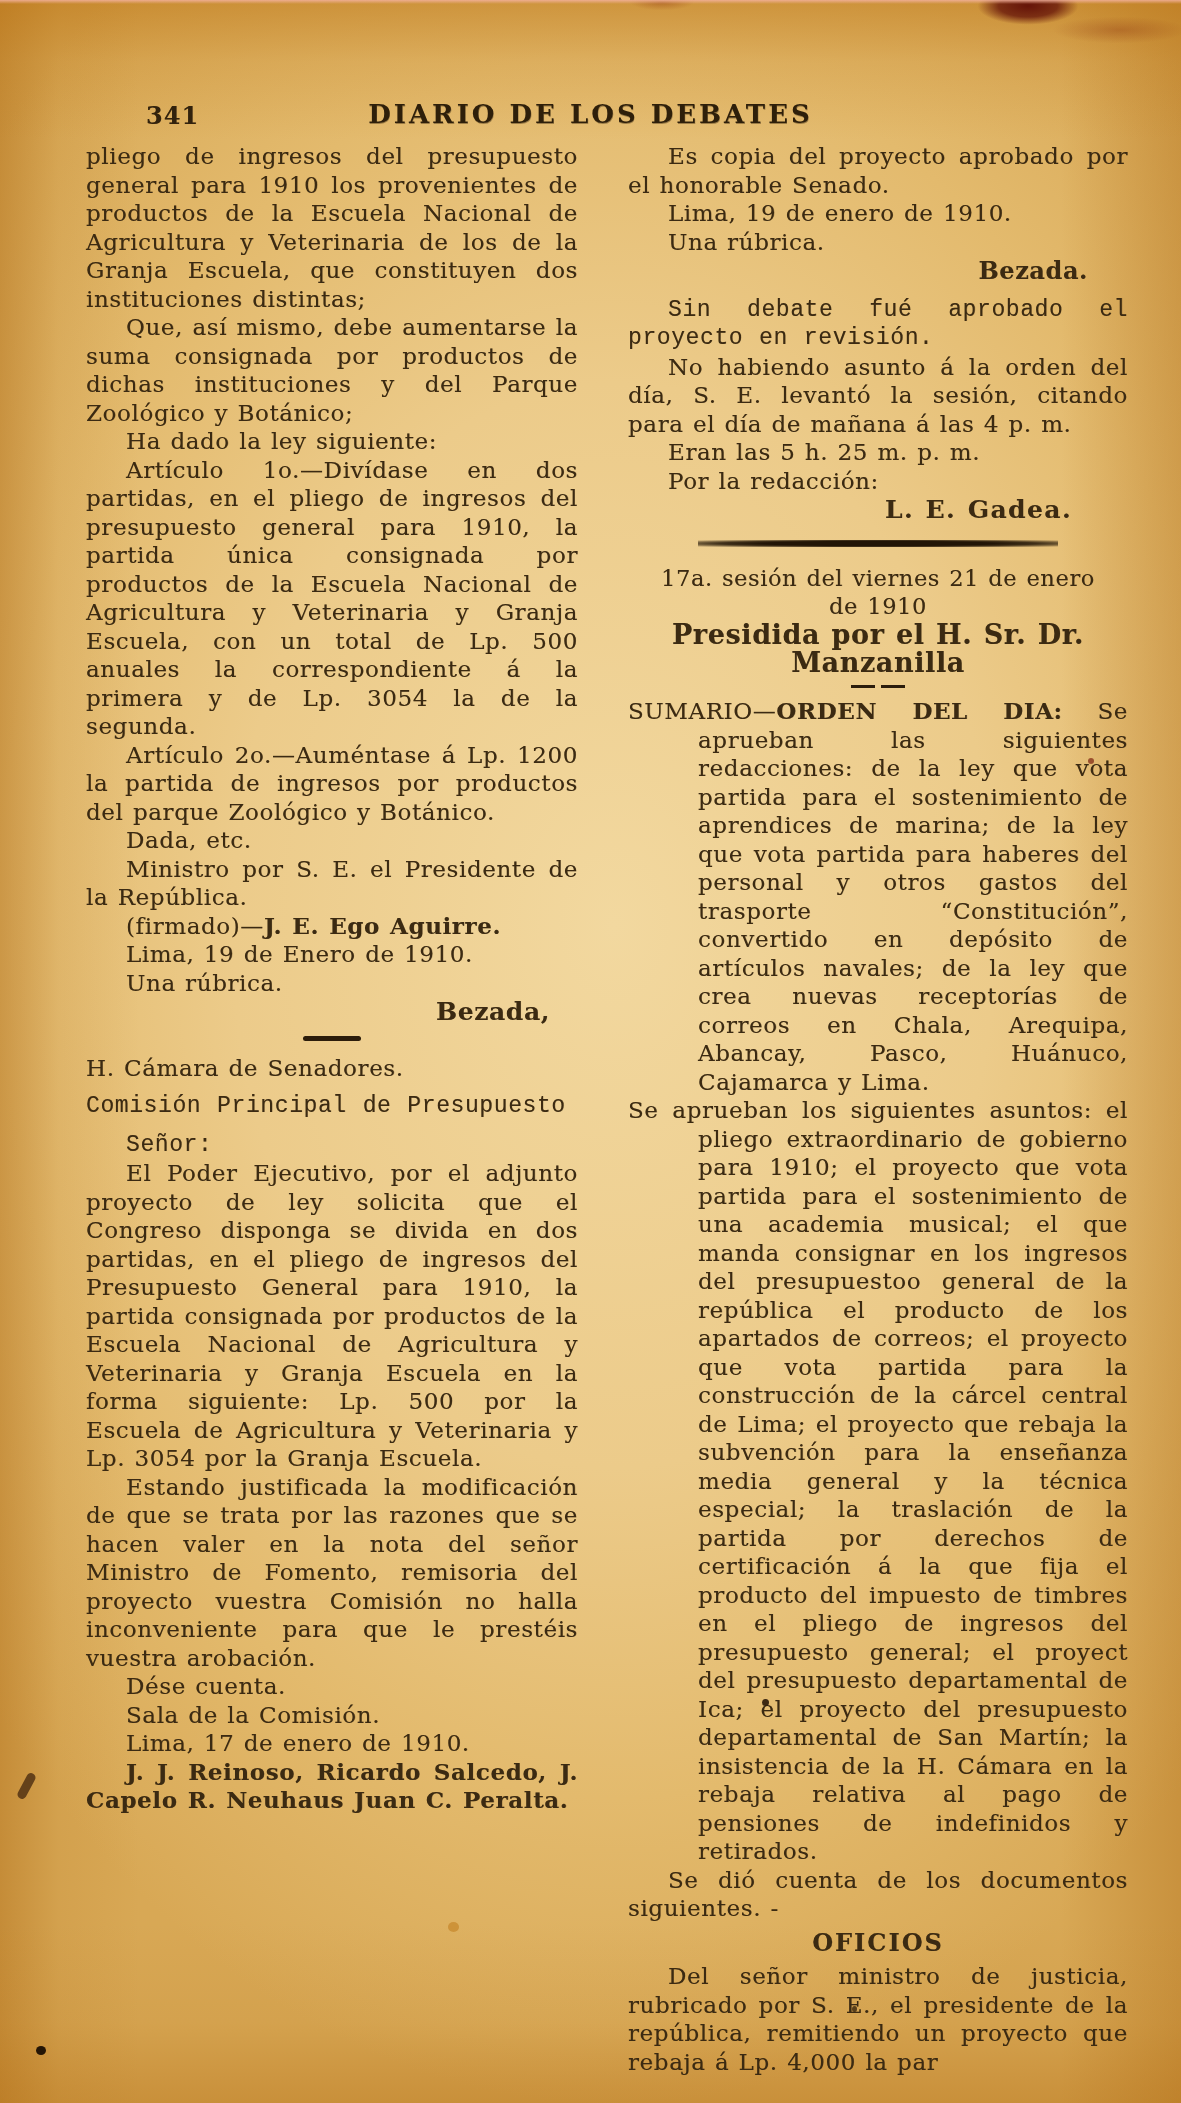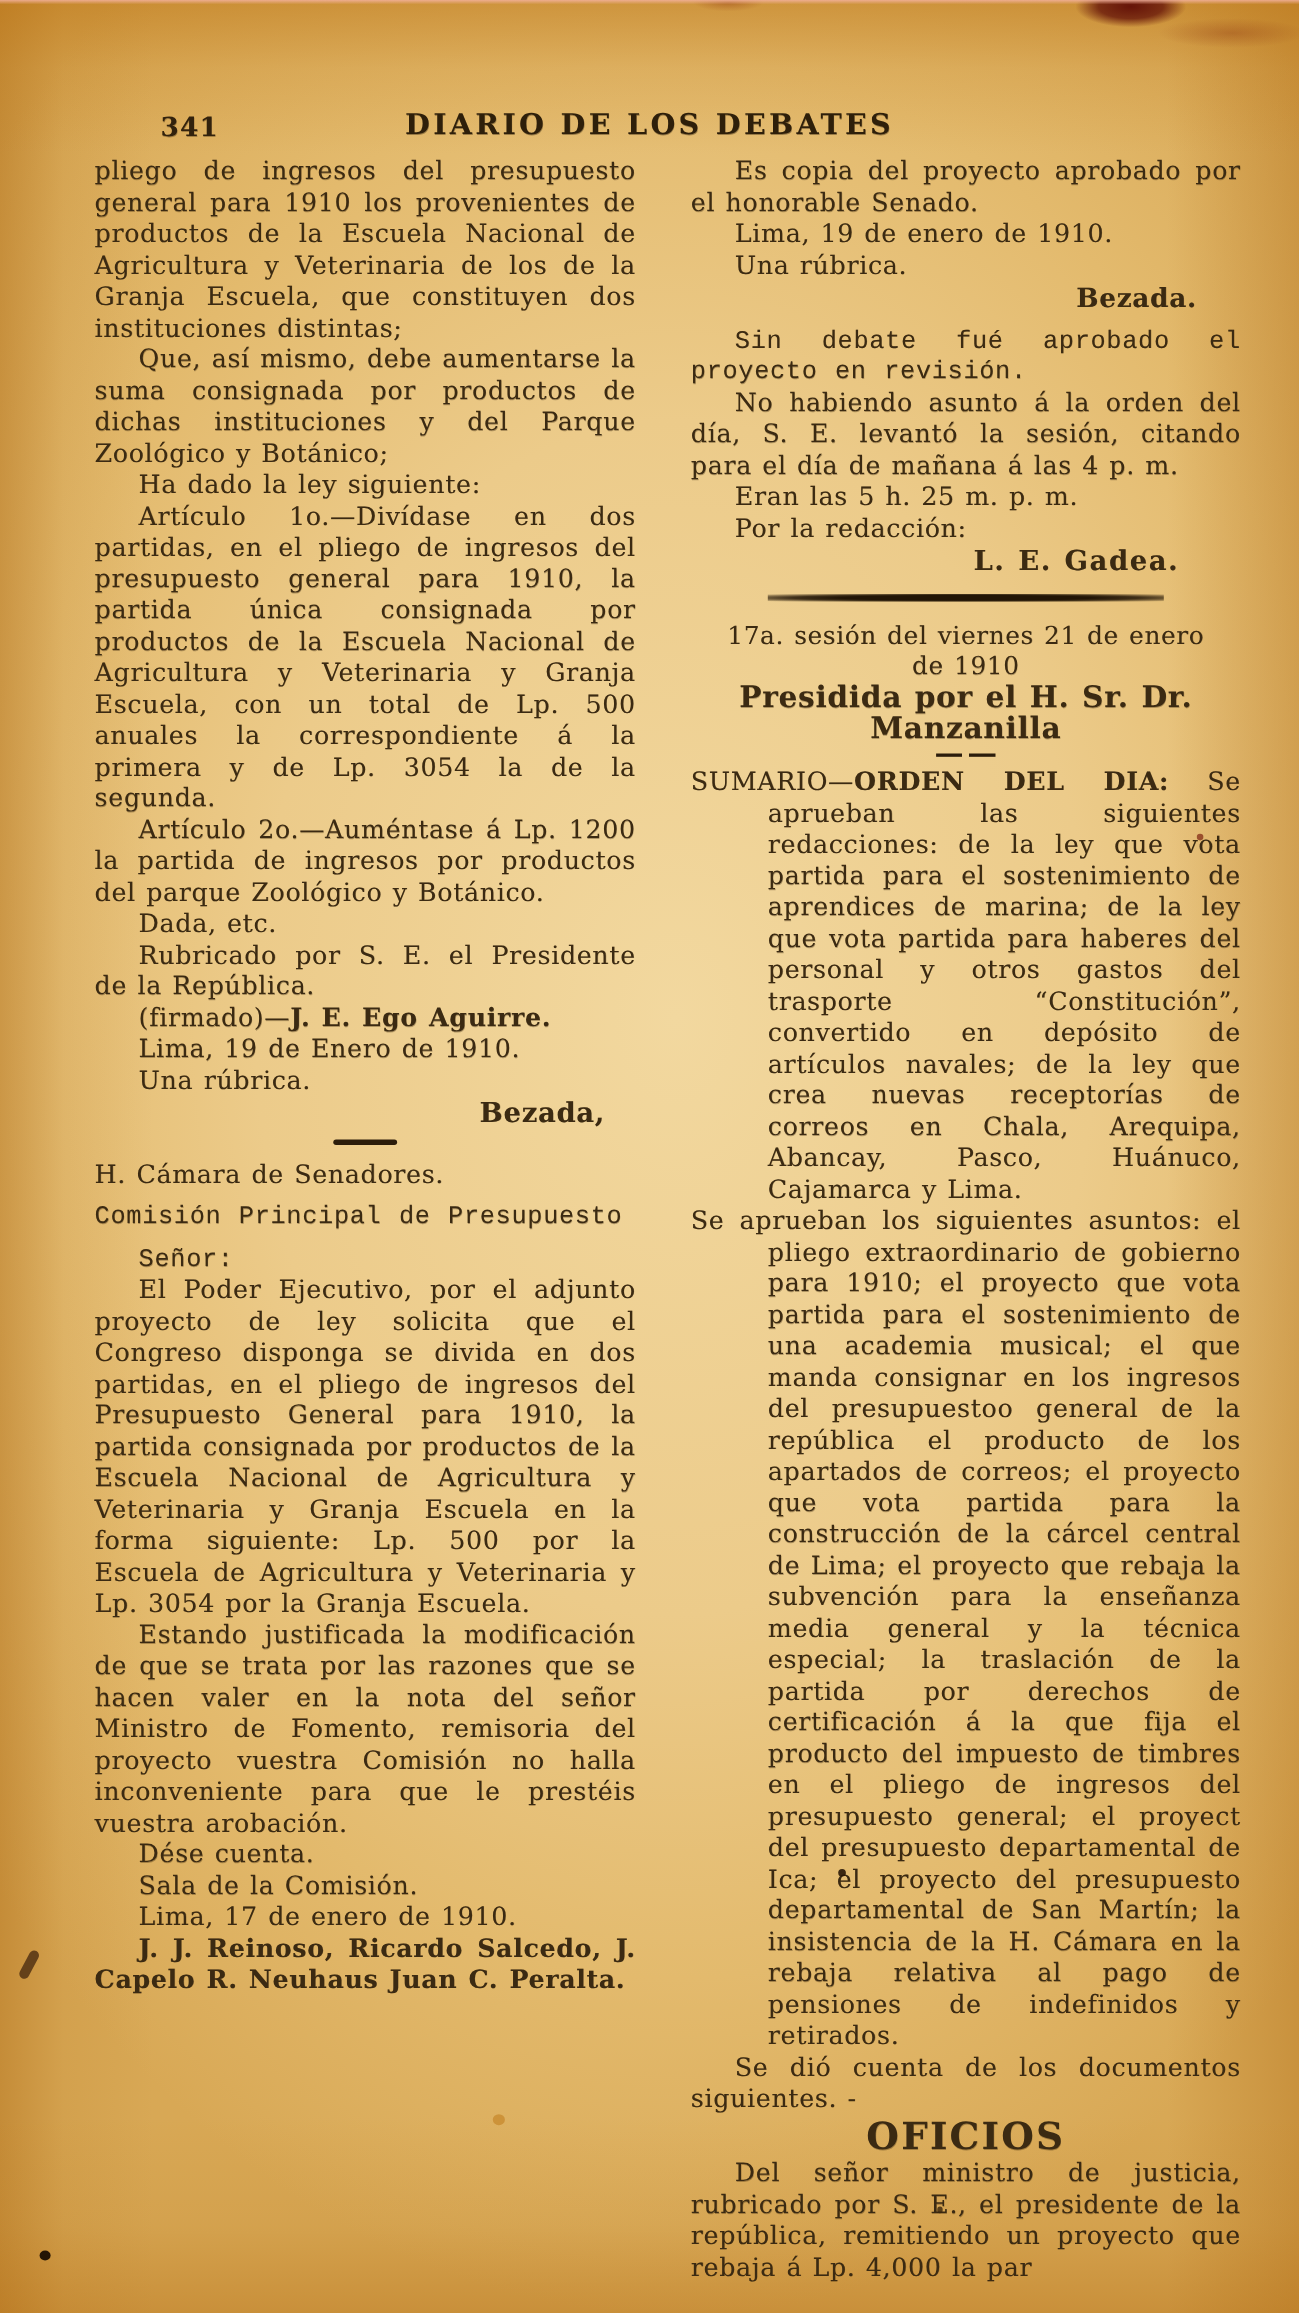--- a/index.html
+++ b/index.html
@@ -51,21 +51,21 @@
     width:360px;height:7px;margin:15px auto 17px;
     background:radial-gradient(ellipse at center,#221506 0%,#221506 45%,rgba(34,21,6,.85) 62%,rgba(34,21,6,0) 98%);
   }
   .dash-double{
     width:54px;height:3.5px;margin:7px auto 9px;
     background:linear-gradient(90deg,#2c1d0b 0 44%,rgba(44,29,11,0) 44% 56%,#2c1d0b 56%);
   }
   .session{margin:0;text-indent:0;text-align:center;font-size:22.5px;}
   .presided{margin:0;text-indent:0;font-weight:700;font-size:27px;text-align:center;}
   .hang{margin:0;text-indent:-70px;padding-left:70px;}
-  .oficios{margin:6px 0 5px;text-align:center;text-indent:0;font-weight:700;font-size:34px;letter-spacing:2px;}
+  .oficios{margin:6px 0 5px;text-align:center;text-indent:0;font-weight:700;font-size:24px;letter-spacing:2px;}
   .spot{position:absolute;}
   .spot.slash{left:22px;top:1772px;width:9px;height:28px;background:#4a2c10;border-radius:5px;transform:rotate(28deg);opacity:.8;}
   .spot.dot-bl{left:36px;top:2046px;width:10px;height:9px;background:#241505;border-radius:50%;}
   .spot.speck-r{left:762px;top:1699px;width:7px;height:7px;background:#2a1808;border-radius:50%;opacity:.9;}
   .spot.speck-o{left:448px;top:1922px;width:11px;height:10px;background:#c07a1a;border-radius:50%;opacity:.55;}
   .spot.speck-red{left:1088px;top:758px;width:6px;height:6px;background:#7c2210;border-radius:50%;opacity:.7;}
   .spot.speck-b2{left:852px;top:2006px;width:5px;height:6px;background:#3a250c;border-radius:50%;opacity:.8;}
 </style>
 </head>
 <body>
@@ -77,21 +77,21 @@
     <h1 class="title">DIARIO DE LOS DEBATES</h1>
   </header>
 
   <section class="col left ink">
     <p class="p noind">pliego de ingresos del presupuesto general para 1910 los provenientes de productos de la Escuela Nacional de Agricultura y Veterinaria de los de la Granja Escuela, que constituyen dos instituciones distintas;</p>
     <p class="p">Que, así mismo, debe aumentarse la suma consignada por productos de dichas instituciones y del Parque Zoológico y Botánico;</p>
     <p class="p">Ha dado la ley siguiente:</p>
     <p class="p">Artículo 1o.—Divídase en dos partidas, en el pliego de ingresos del presupuesto general para 1910, la partida única consignada por productos de la Escuela Nacional de Agricultura y Veterinaria y Granja Escuela, con un total de Lp. 500 anuales la correspondiente á la primera y de Lp. 3054 la de la segunda.</p>
     <p class="p">Artículo 2o.—Auméntase á Lp. 1200 la partida de ingresos por productos del parque Zoológico y Botánico.</p>
     <p class="p">Dada, etc.</p>
-    <p class="p">Rubricado por S. E. el Presidente de la República.</p>
+    <p class="p">Ministro por S. E. el Presidente de la República.</p>
     <p class="p"><span>(firmado)—</span><span class="bold">J. E. Ego Aguirre.</span></p>
     <p class="p">Lima, 19 de Enero de 1910.</p>
     <p class="p">Una rúbrica.</p>
     <p class="sig bezada-l">Bezada,</p>
     <div class="divider-short"></div>
     <p class="p noind">H. Cámara de Senadores.</p>
     <p class="p noind sp">Comisión Principal de Presupuesto</p>
     <p class="p sp">Señor:</p>
     <p class="p">El Poder Ejecutivo, por el adjunto proyecto de ley solicita que el Congreso disponga se divida en dos partidas, en el pliego de ingresos del Presupuesto General para 1910, la partida consignada por productos de la Escuela Nacional de Agricultura y Veterinaria y Granja Escuela en la forma siguiente: Lp. 500 por la Escuela de Agricultura y Veterinaria y Lp. 3054 por la Granja Escuela.</p>
     <p class="p">Estando justificada la modificación de que se trata por las razones que se hacen valer en la nota del señor Ministro de Fomento, remisoria del proyecto vuestra Comisión no halla inconveniente para que le prestéis vuestra arobación.</p>

